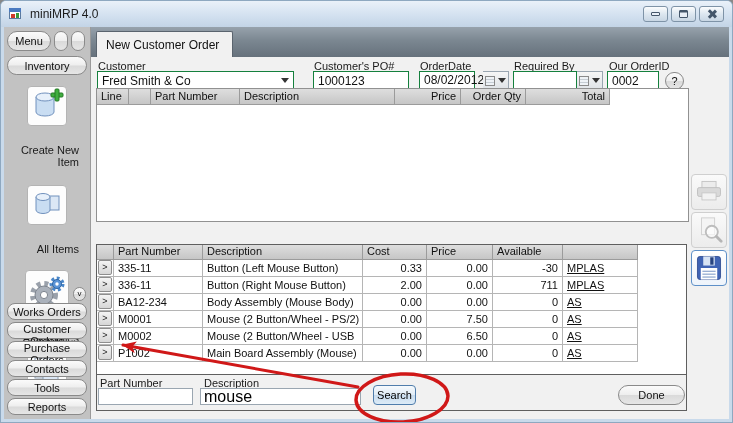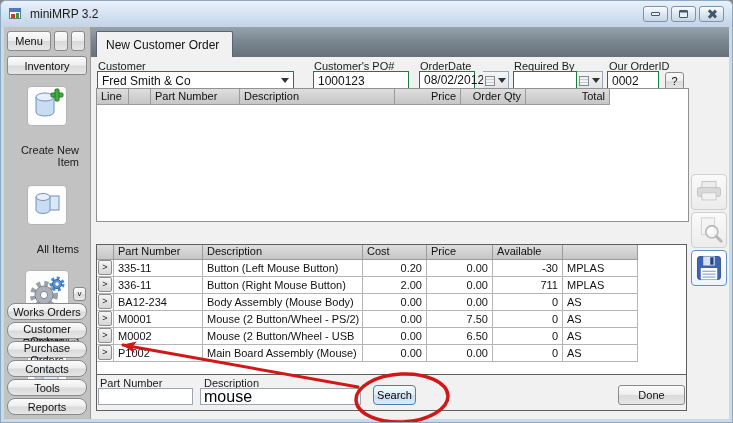--- a/index.html
+++ b/index.html
@@ -38,21 +38,21 @@
   }
   .g-close::before { transform:rotate(45deg); }
   .g-close::after  { transform:rotate(-45deg); }
 
   
   .client { position:absolute; left:3px; top:26px; right:3px; bottom:3px; display:flex; background:#f1f1f1; }
 
   
   .sidebar { position:relative; width:87px; background:#c2c2c2; border-right:1px solid #9a9a9a; padding:3px; }
   .btn {
-    border:1px solid #8a8a8a; border-radius:3px; font-size:11px; color:#111;
+    border:1px solid #8a8a8a; border-radius:10px; font-size:11px; color:#111;
     background:linear-gradient(#fbfbfb,#eeeeee 48%,#dadada 52%,#e6e6e6);
     cursor:default; font-family:"Liberation Sans", sans-serif;
   }
   .menurow { display:flex; gap:3px; height:20px; margin-top:1px; }
   .menu-btn { flex:0 0 44px; }
   .mini-btn { flex:0 0 14px; }
   .wide-btn { width:100%; height:19px; margin-top:5px; }
   .tool { display:flex; flex-direction:column; align-items:center; }
   .iconbtn {
     background:#fdfdfd; border:1px solid #b4b4b4; border-radius:4px;
@@ -114,21 +114,21 @@
   .panel { position:absolute; left:5px; top:187px; width:591px; height:167px; border:1px solid #5f5f5f; background:#f1f1f1; }
   .lgrid { height:130px; background:#fff; border-bottom:1px solid #5f5f5f; overflow:hidden; }
   .lrow { display:flex; height:17px; }
   .lhead { display:flex; height:15px; }
   .lhead .hc {
     background:linear-gradient(#dedede,#c6c6c6); border-right:1px solid #9b9b9b; border-bottom:1px solid #9b9b9b;
     font-size:11px; color:#111; padding:0 4px; overflow:hidden; white-space:nowrap;
   }
   .lc { border-right:1px solid #b5b5b5; border-bottom:1px solid #b5b5b5; font-size:11px; color:#111;
         line-height:16px; padding:0 4px; overflow:hidden; white-space:nowrap; }
-  .c0{width:17px;} .c1{width:89px;} .c2{width:160px;} .c3{width:64px;} .c4{width:66px;} .c5{width:70px;} .c6{width:75px;}
+  .c0{width:17px;} .c1{width:89px;} .c2{width:160px;} .c3{width:64px;} .c4{width:66px;} .c5{width:70px;} .c6{width:75px;text-decoration:underline;}
   .num { text-align:right; }
   .selbtn {
     width:15px; height:15px; margin:0 1px 1px 1px; border:1px solid #8e8e8e; border-radius:2px;
     background:linear-gradient(#f4f4f4,#d6d6d6); font-size:9px; line-height:13px; text-align:center; color:#222; cursor:default;
   }
   .c0w { width:17px; border-right:1px solid #b5b5b5; border-bottom:1px solid #b5b5b5; display:flex; align-items:flex-start; justify-content:center; padding-top:0px; }
 
   
   .sstrip { position:relative; height:36px; }
   .sstrip .flabel2 { position:absolute; font-size:11px; color:#1a1a1a; top:2px; }
@@ -154,21 +154,21 @@
 
 <div class="window">
 
   <div class="titlebar">
     <span class="appicon">
       <span class="win"></span>
         <span class="bar"></span>
         <span class="red"></span>
         <span class="grn"></span>
     </span>
-    <span class="wtitle">miniMRP 3.2</span>
+    <span class="wtitle">miniMRP 4.0</span>
     <span class="winbtns">
       <span class="wbtn">
           <span class="g-min"></span>
         </span>
       <span class="wbtn">
           <span class="g-max"></span>
         </span>
       <span class="wbtn">
           <span class="g-close"></span>
         </span>
@@ -299,21 +299,21 @@
               <span class="hc c5">Available</span>
               <span class="hc c6"></span>
             </div>
 
             <div class="lrow">
               <span class="c0w">
                   <button class="selbtn">&gt;</button>
                 </span>
               <span class="lc c1">335-11</span>
               <span class="lc c2">Button (Left Mouse Button)</span>
-              <span class="lc c3 num">0.20</span>
+              <span class="lc c3 num">0.33</span>
               <span class="lc c4 num">0.00</span>
               <span class="lc c5 num">-30</span>
               <span class="lc c6">MPLAS</span>
             </div>
             <div class="lrow">
               <span class="c0w">
                   <button class="selbtn">&gt;</button>
                 </span>
               <span class="lc c1">336-11</span>
               <span class="lc c2">Button (Right Mouse Button)</span>

